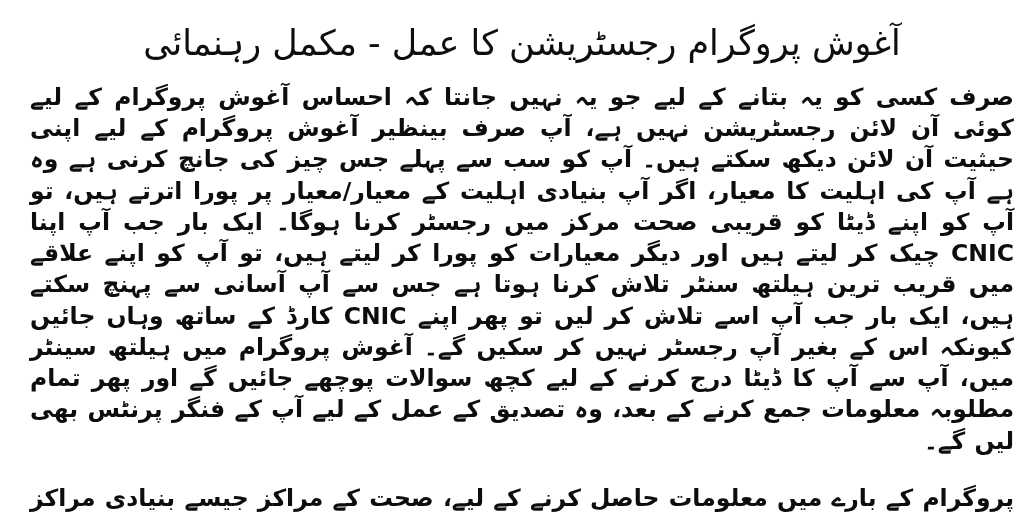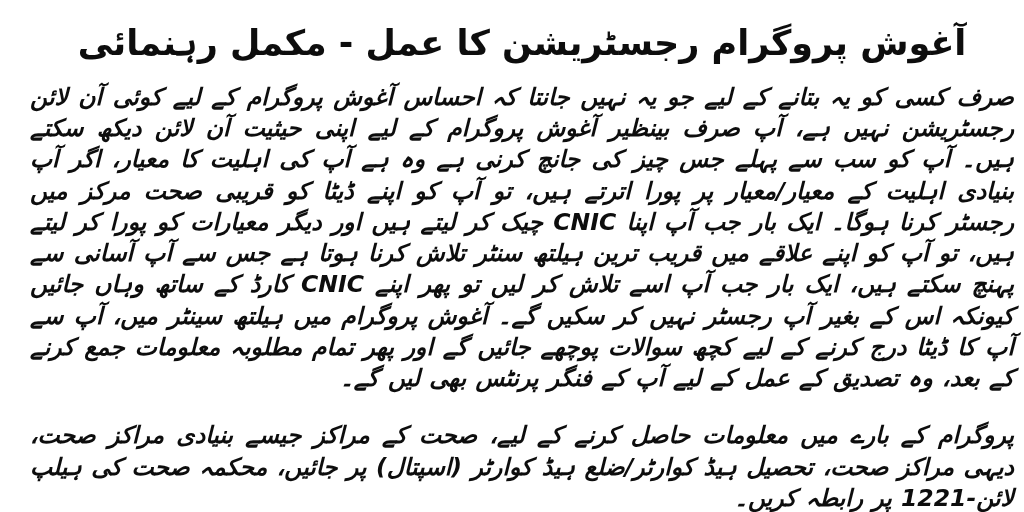--- a/index.html
+++ b/index.html
@@ -15,35 +15,34 @@
     direction: rtl;
     width: 1004px;
     height: 500px;
     padding: 6px 10px;
     box-sizing: border-box;
     color: #111111;
   }
   .doc-title {
     text-align: center;
     font-size: 35px;
-    font-weight: 700;
+    font-weight: 400;
     color: #0d0d0d;
     margin: 16px 0 16px 0;
     line-height: 1.25;
   }
   .doc-paragraph {
     direction: rtl;
     text-align: justify;
     font-size: 23.5px;
     font-weight: 700;
     line-height: 1.33;
     color: #0d0d0d;
     margin: 0 0 26px 0;
     word-spacing: 1px;
-    font-style: italic;
   }
   .doc-paragraph:last-child {
     margin-bottom: 0;
   }
 </style>
 </head>
 <body>
 
 <div class="page">
   <h1 class="doc-title">آغوش پروگرام رجسٹریشن کا عمل - مکمل رہنمائی</h1>

